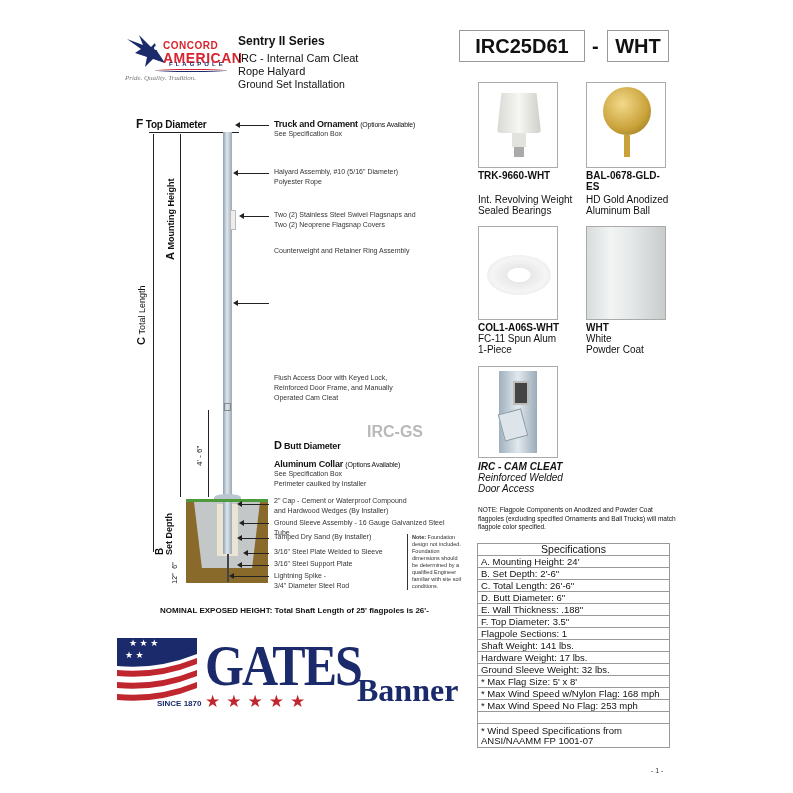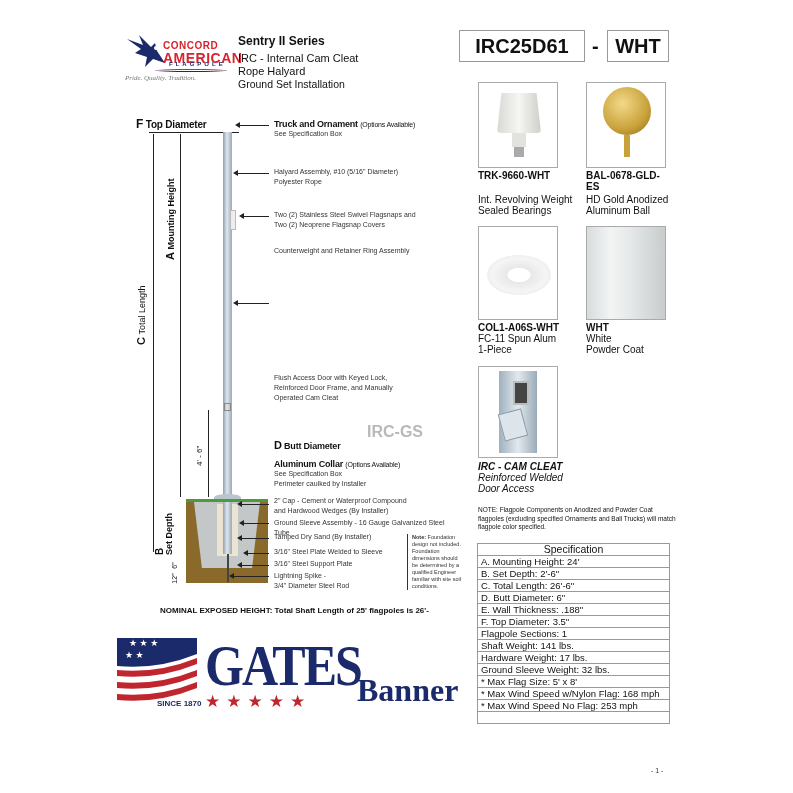--- a/index.html
+++ b/index.html
@@ -234,21 +234,21 @@
   <div class="code">IRC - CAM CLEAT</div>
   <div class="desc">Reinforced Welded</div>
   <div class="desc">Door Access</div>
 </div>
 
 <div class="abs" style="left:478px;top:506px;width:200px;font-size:6.5px;line-height:8.5px">NOTE:  Flagpole Components on Anodized and Powder Coat flagpoles (excluding specified Ornaments and Ball Trucks) will match flagpole color specified.</div>
 
 <table class="abs spec" style="left:477px;top:543px;">
   <tbody>
       <tr>
-        <td class="hd">Specification</td>
+        <td class="hd">Specifications</td>
       </tr>
   <tr>
         <td>A. Mounting Height:  24'</td>
       </tr>
   <tr>
         <td>B. Set Depth:  2'-6"</td>
       </tr>
   <tr>
         <td>C. Total Length: 26'-6"</td>
       </tr>
@@ -277,17 +277,23 @@
         <td>* Max Flag Size:  5' x 8'</td>
       </tr>
   <tr>
         <td>* Max Wind Speed w/Nylon Flag:  168 mph</td>
       </tr>
   <tr>
         <td>* Max Wind Speed No Flag:  253 mph</td>
       </tr>
   <tr>
         <td style="height:12px"></td>
+      </tr>
+  <tr>
+        <td style="height:24px;line-height:10px">
+    <div>* Wind Speed Specifications from</div>
+    <div>ANSI/NAAMM FP 1001-07</div>
+  </td>
       </tr>
 </tbody>
   </table>
 
 <div class="abs" style="left:651px;top:767px;font-size:7px;color:#333">- 1 -</div>
 
 </body></html>

